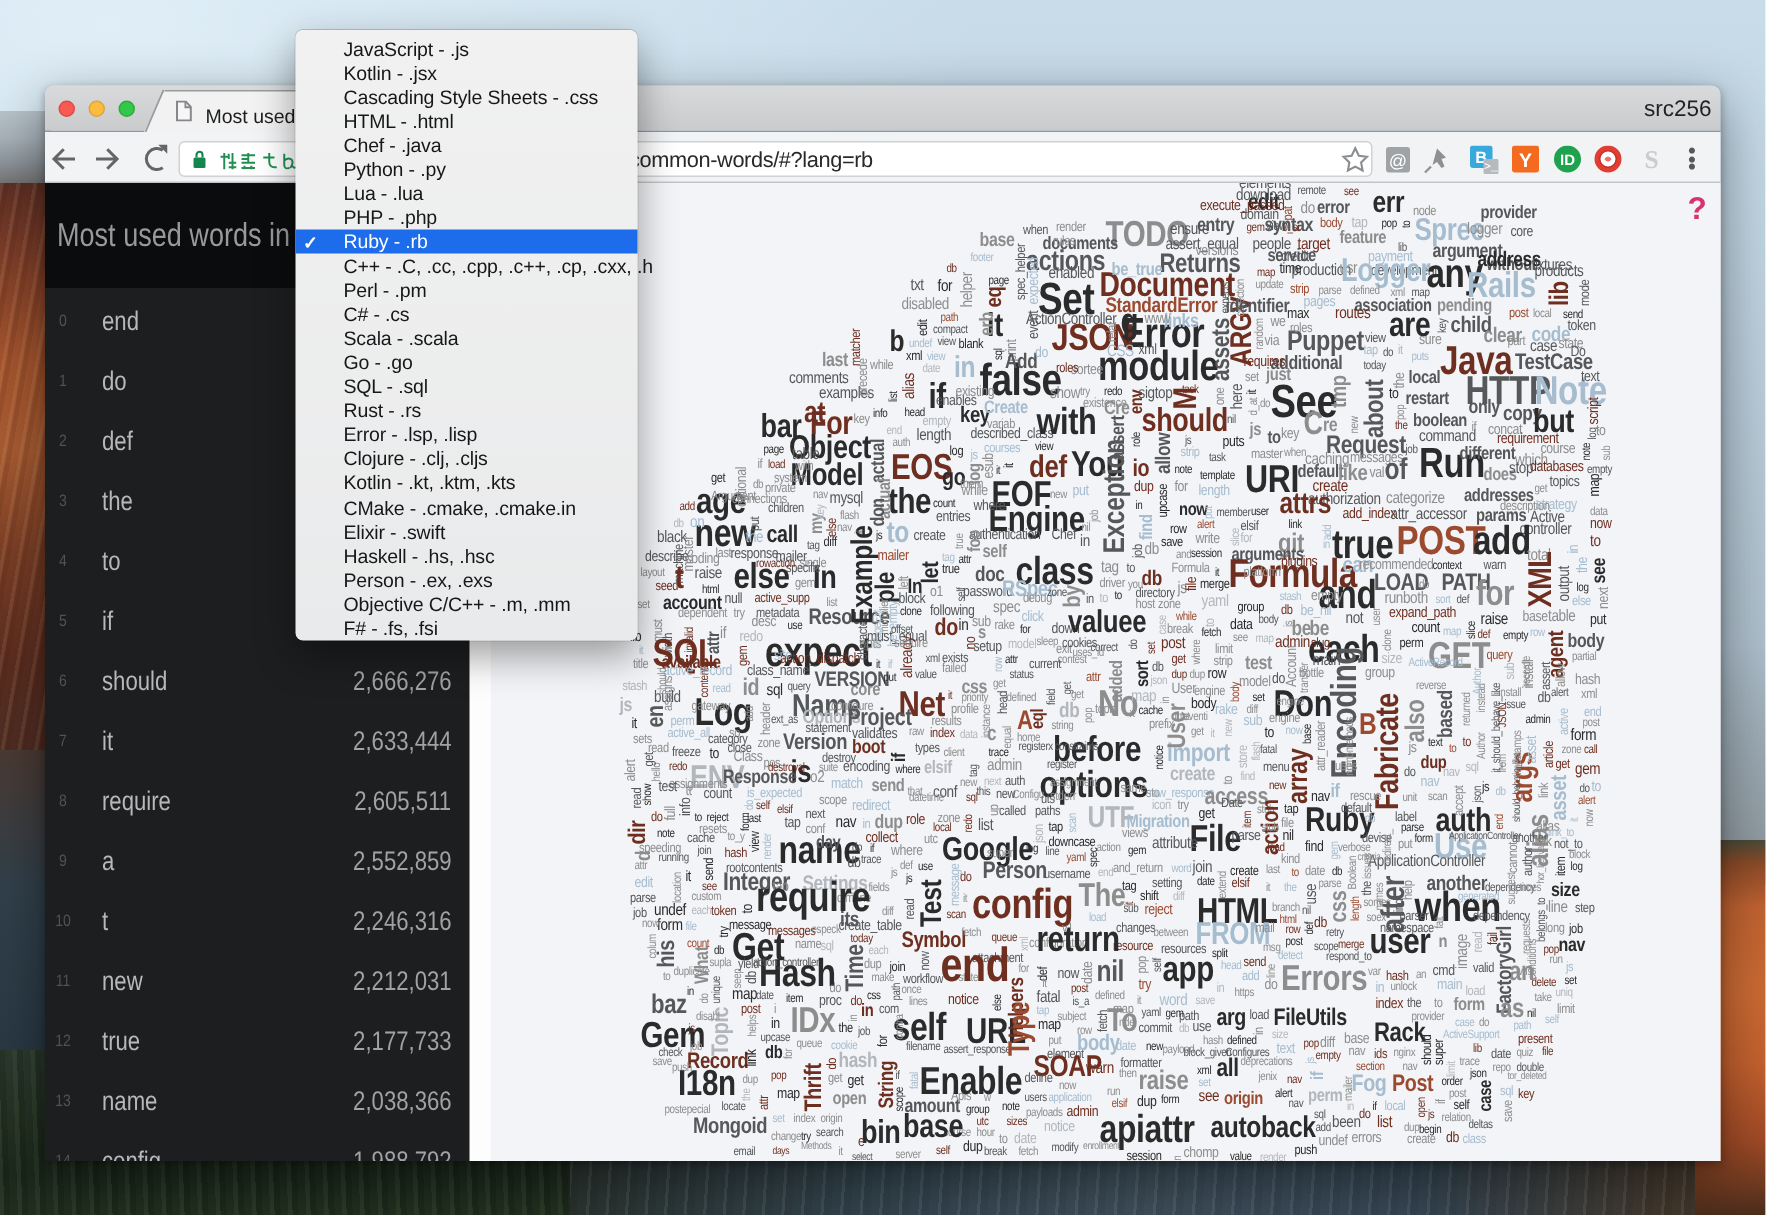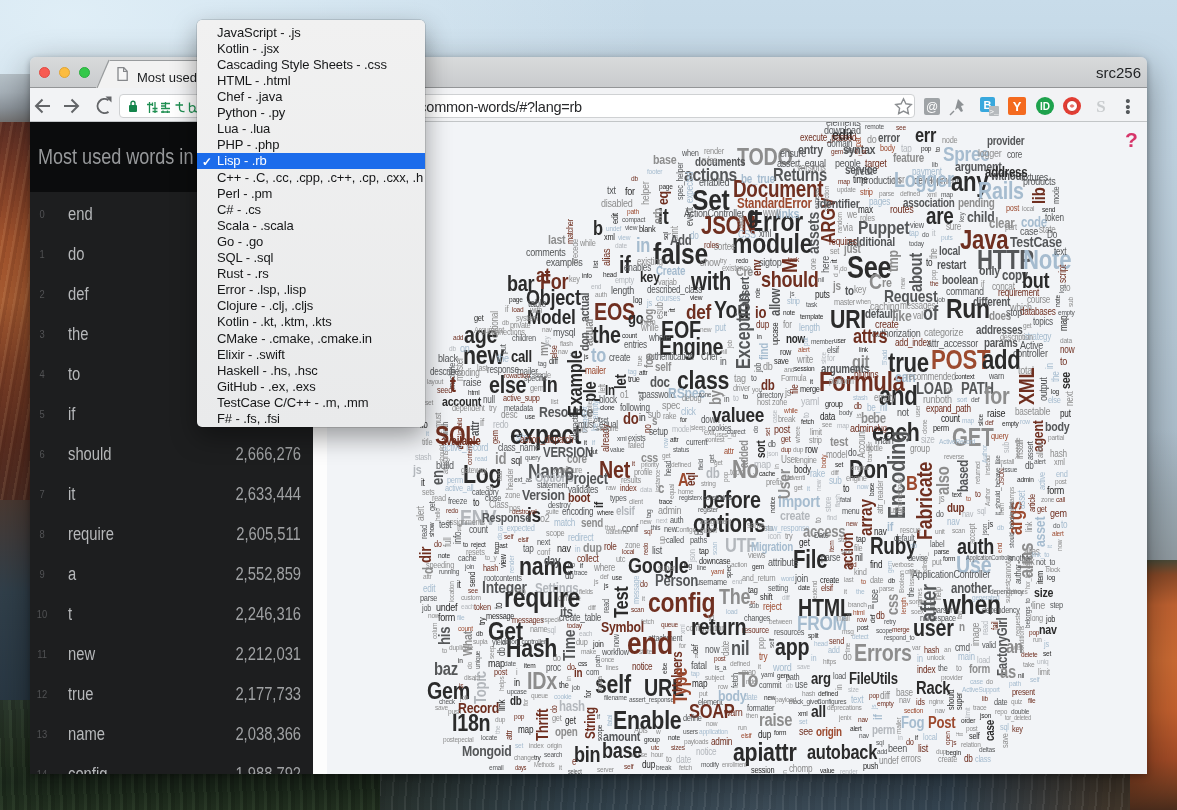--- a/index.html
+++ b/index.html
@@ -43,21 +43,21 @@
 .row{position:absolute;left:0;width:283px;height:40px}
 .row b{position:absolute;left:2px;top:14px;width:20px;font-size:11px;font-weight:400;color:#515254;text-align:center;transform:scaleX(.85)}
 .row u{position:absolute;left:38px;top:10px;font-size:18px;color:#b6b8ba;text-decoration:none;transform:scaleX(.82);transform-origin:0 0;white-space:nowrap}
 .row s{position:absolute;right:12px;top:10px;font-size:18px;color:#a0a2a4;text-decoration:none;transform:scaleX(.82);transform-origin:100% 0;white-space:nowrap}
 #qmark{left:1125px;top:128px;font-size:21px;font-weight:700;color:#d6356a}
 
 #cloud{left:30px;top:122px;width:1117px;height:652px;overflow:hidden}
 #cloud i{position:absolute;font-style:normal;font-weight:700;white-space:nowrap;line-height:.95;letter-spacing:-.3px}
 
 #dd{left:197px;top:20px;width:228px;height:407px;background:linear-gradient(180deg,#f1f1f1,#e9eaeb);border-radius:5px;box-shadow:0 0 0 .5px rgba(0,0,0,.22),0 10px 26px rgba(0,0,0,.38);}
-#dd .it{position:absolute;left:0;width:228px;height:16.1px;font-size:13px;color:#161718;padding-left:20px;letter-spacing:-0.1px;line-height:16.1px;white-space:nowrap}
+#dd .it{position:absolute;left:0;width:228px;height:16.1px;font-size:13px;color:#161718;padding-left:32px;letter-spacing:-0.1px;line-height:16.1px;white-space:nowrap}
 #dd .sel{background:#1c6ceb;color:#fff}
 #dd .chk{position:absolute;left:5px;font-size:12px;font-weight:700}
 </style></head>
 <body>
 <div id="stage">
 <div class="abs" id="wp"></div>
 <div class="abs" id="wp-snow"></div>
 <div class="abs" id="wp-rock-l"></div>
 <div class="abs" id="wp-slate-l"></div>
 <div class="abs" id="wp-trees"></div>
@@ -1572,31 +1572,31 @@
 <div class="abs" id="qmark">?</div>
 <div class="abs" id="dd">
       <div class="it" style="top:4.6px">JavaScript - .js</div>
   <div class="it" style="top:20.7px">Kotlin - .jsx</div>
   <div class="it" style="top:36.8px">Cascading Style Sheets - .css</div>
   <div class="it" style="top:52.9px">HTML - .html</div>
   <div class="it" style="top:69.0px">Chef - .java</div>
   <div class="it" style="top:85.1px">Python - .py</div>
   <div class="it" style="top:101.2px">Lua - .lua</div>
   <div class="it" style="top:117.3px">PHP - .php</div>
-  <div class="it sel" style="top:133.4px">Lisp - .rb</div>
+  <div class="it sel" style="top:133.4px">Ruby - .rb</div>
       <span class="chk" style="top:134.9px;color:#fff">✓</span>
   <div class="it" style="top:149.5px">C++ - .C, .cc, .cpp, .c++, .cp, .cxx, .h</div>
   <div class="it" style="top:165.6px">Perl - .pm</div>
   <div class="it" style="top:181.7px">C# - .cs</div>
   <div class="it" style="top:197.8px">Scala - .scala</div>
   <div class="it" style="top:213.9px">Go - .go</div>
   <div class="it" style="top:230.0px">SQL - .sql</div>
   <div class="it" style="top:246.1px">Rust - .rs</div>
   <div class="it" style="top:262.2px">Error - .lsp, .lisp</div>
   <div class="it" style="top:278.3px">Clojure - .clj, .cljs</div>
   <div class="it" style="top:294.4px">Kotlin - .kt, .ktm, .kts</div>
   <div class="it" style="top:310.5px">CMake - .cmake, .cmake.in</div>
   <div class="it" style="top:326.6px">Elixir - .swift</div>
   <div class="it" style="top:342.7px">Haskell - .hs, .hsc</div>
-  <div class="it" style="top:358.8px">GitHub - .ex, .exs</div>
-  <div class="it" style="top:374.9px">TestCase C/C++ - .m, .mm</div>
+  <div class="it" style="top:358.8px">Person - .ex, .exs</div>
+  <div class="it" style="top:374.9px">Objective C/C++ - .m, .mm</div>
   <div class="it" style="top:391.0px">F# - .fs, .fsi</div>
     </div>
 </div>
 </body></html>

